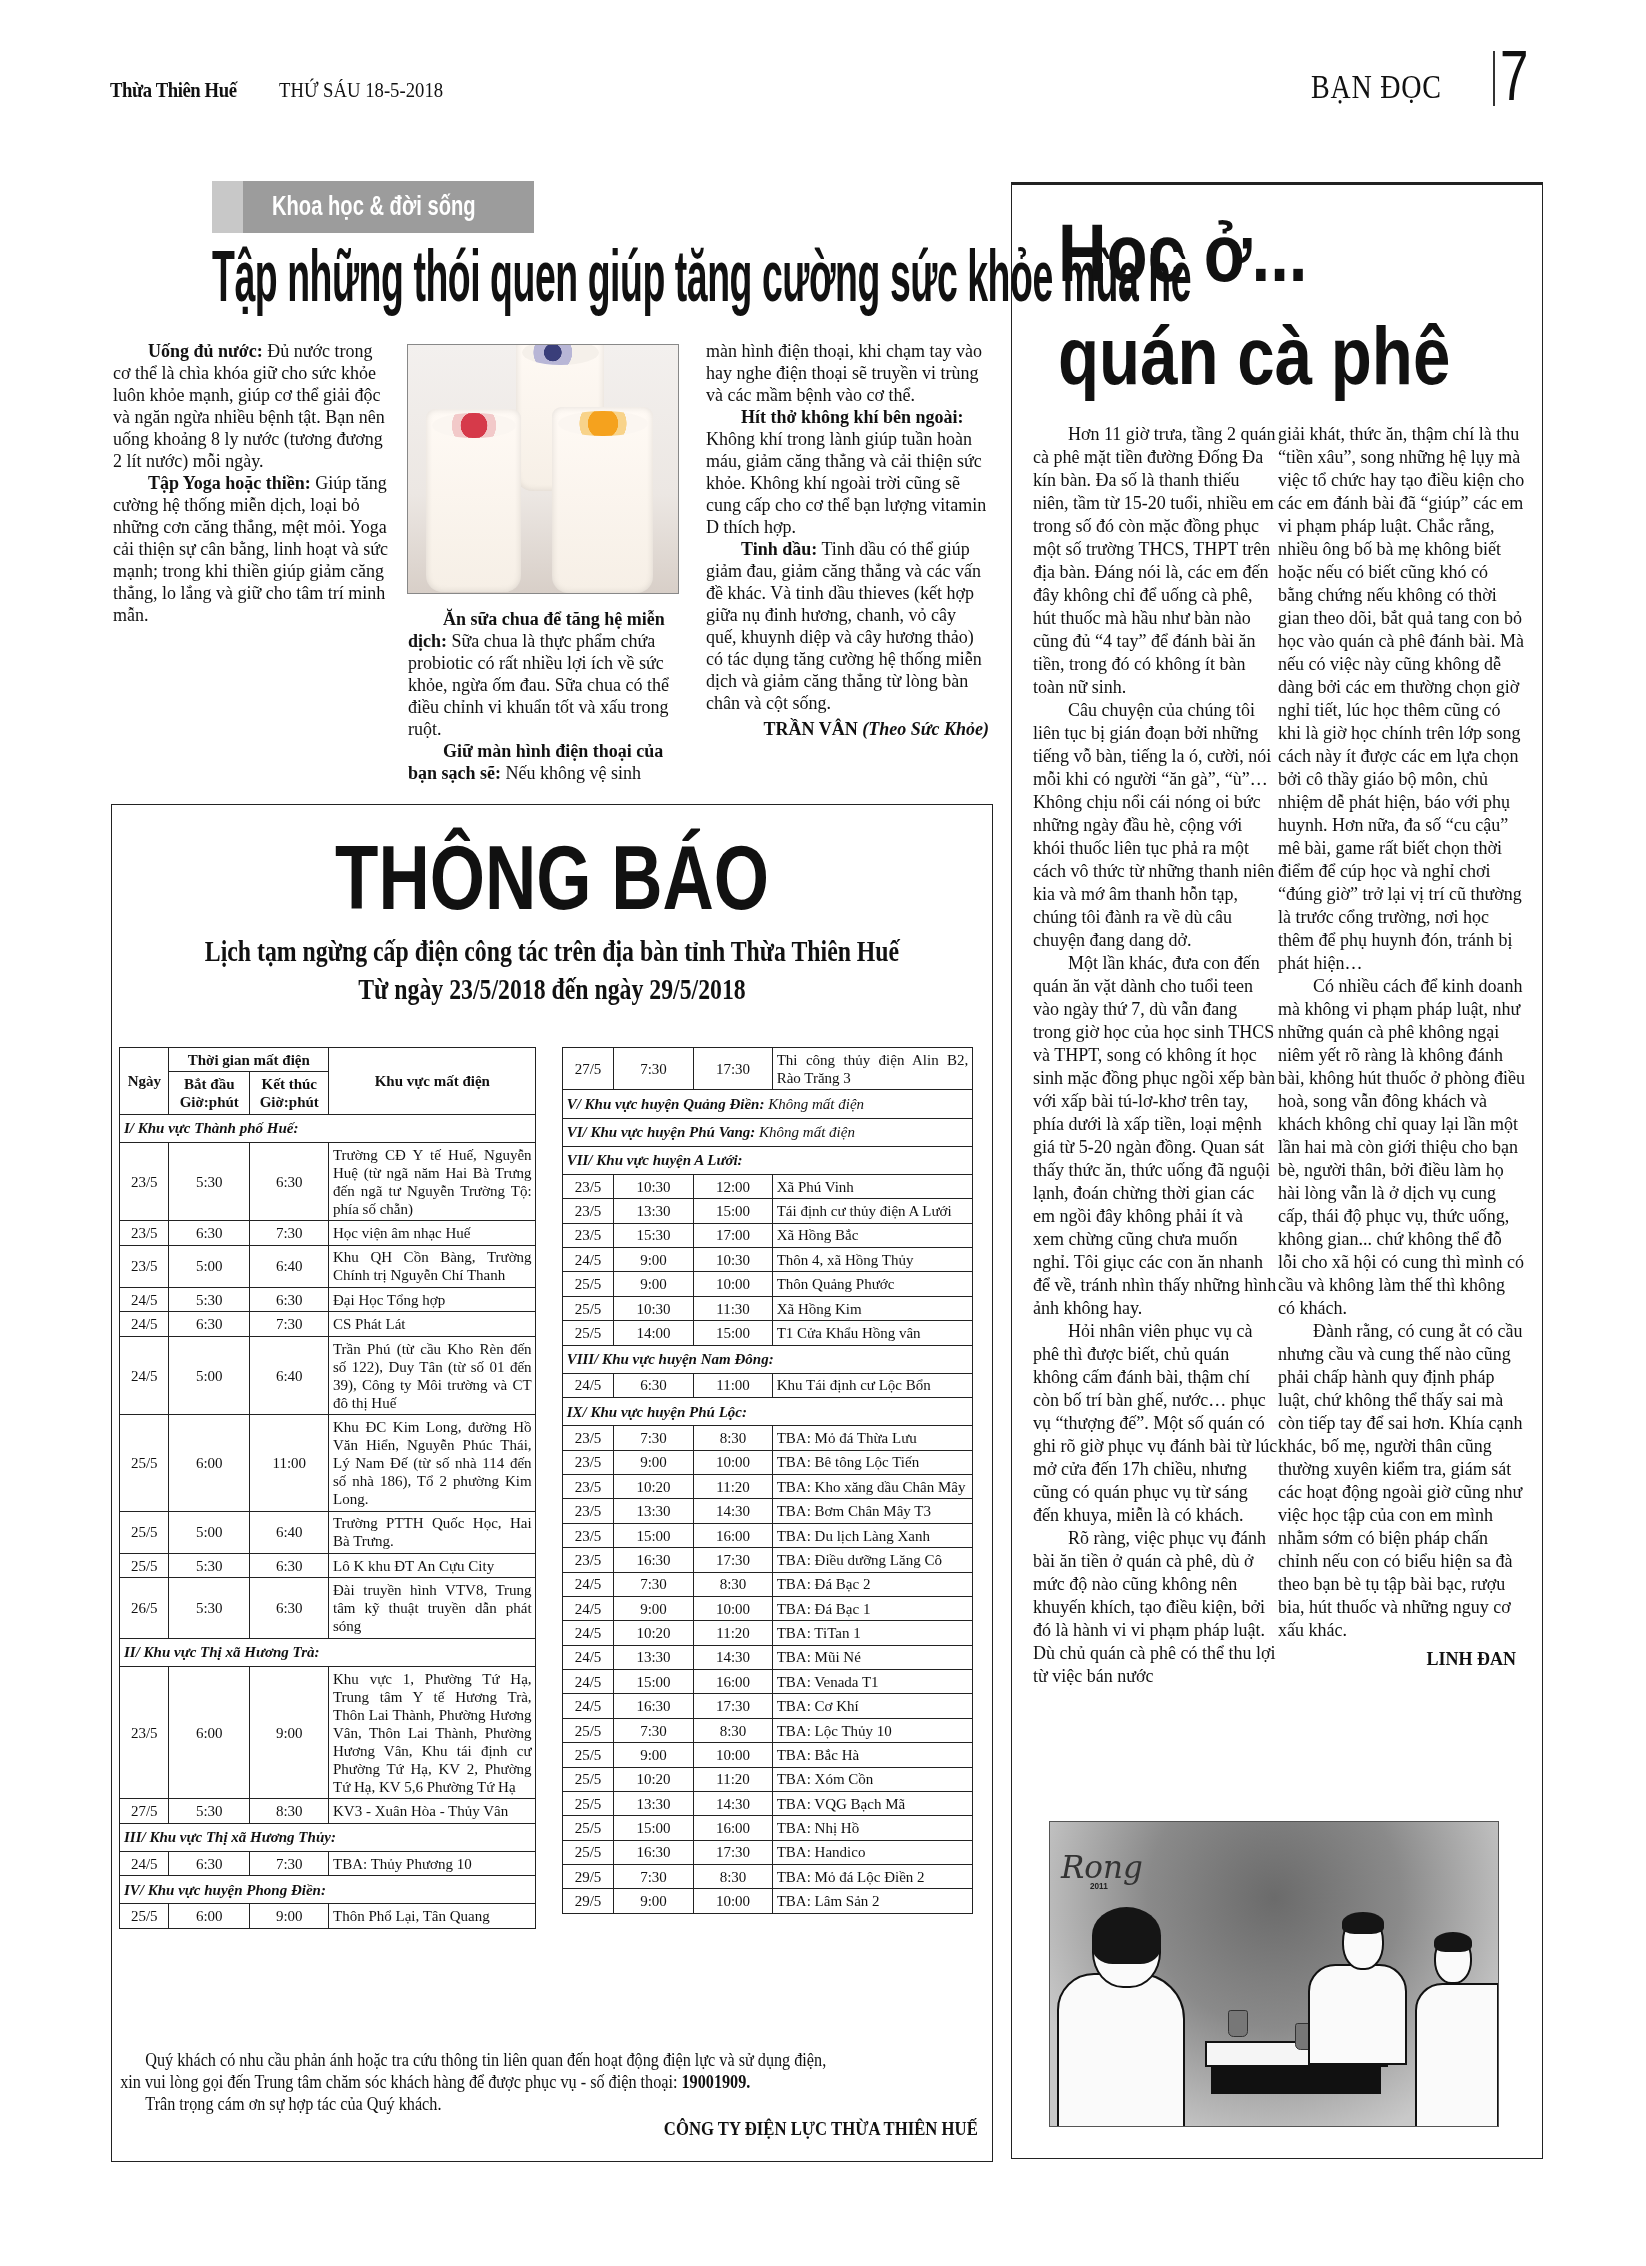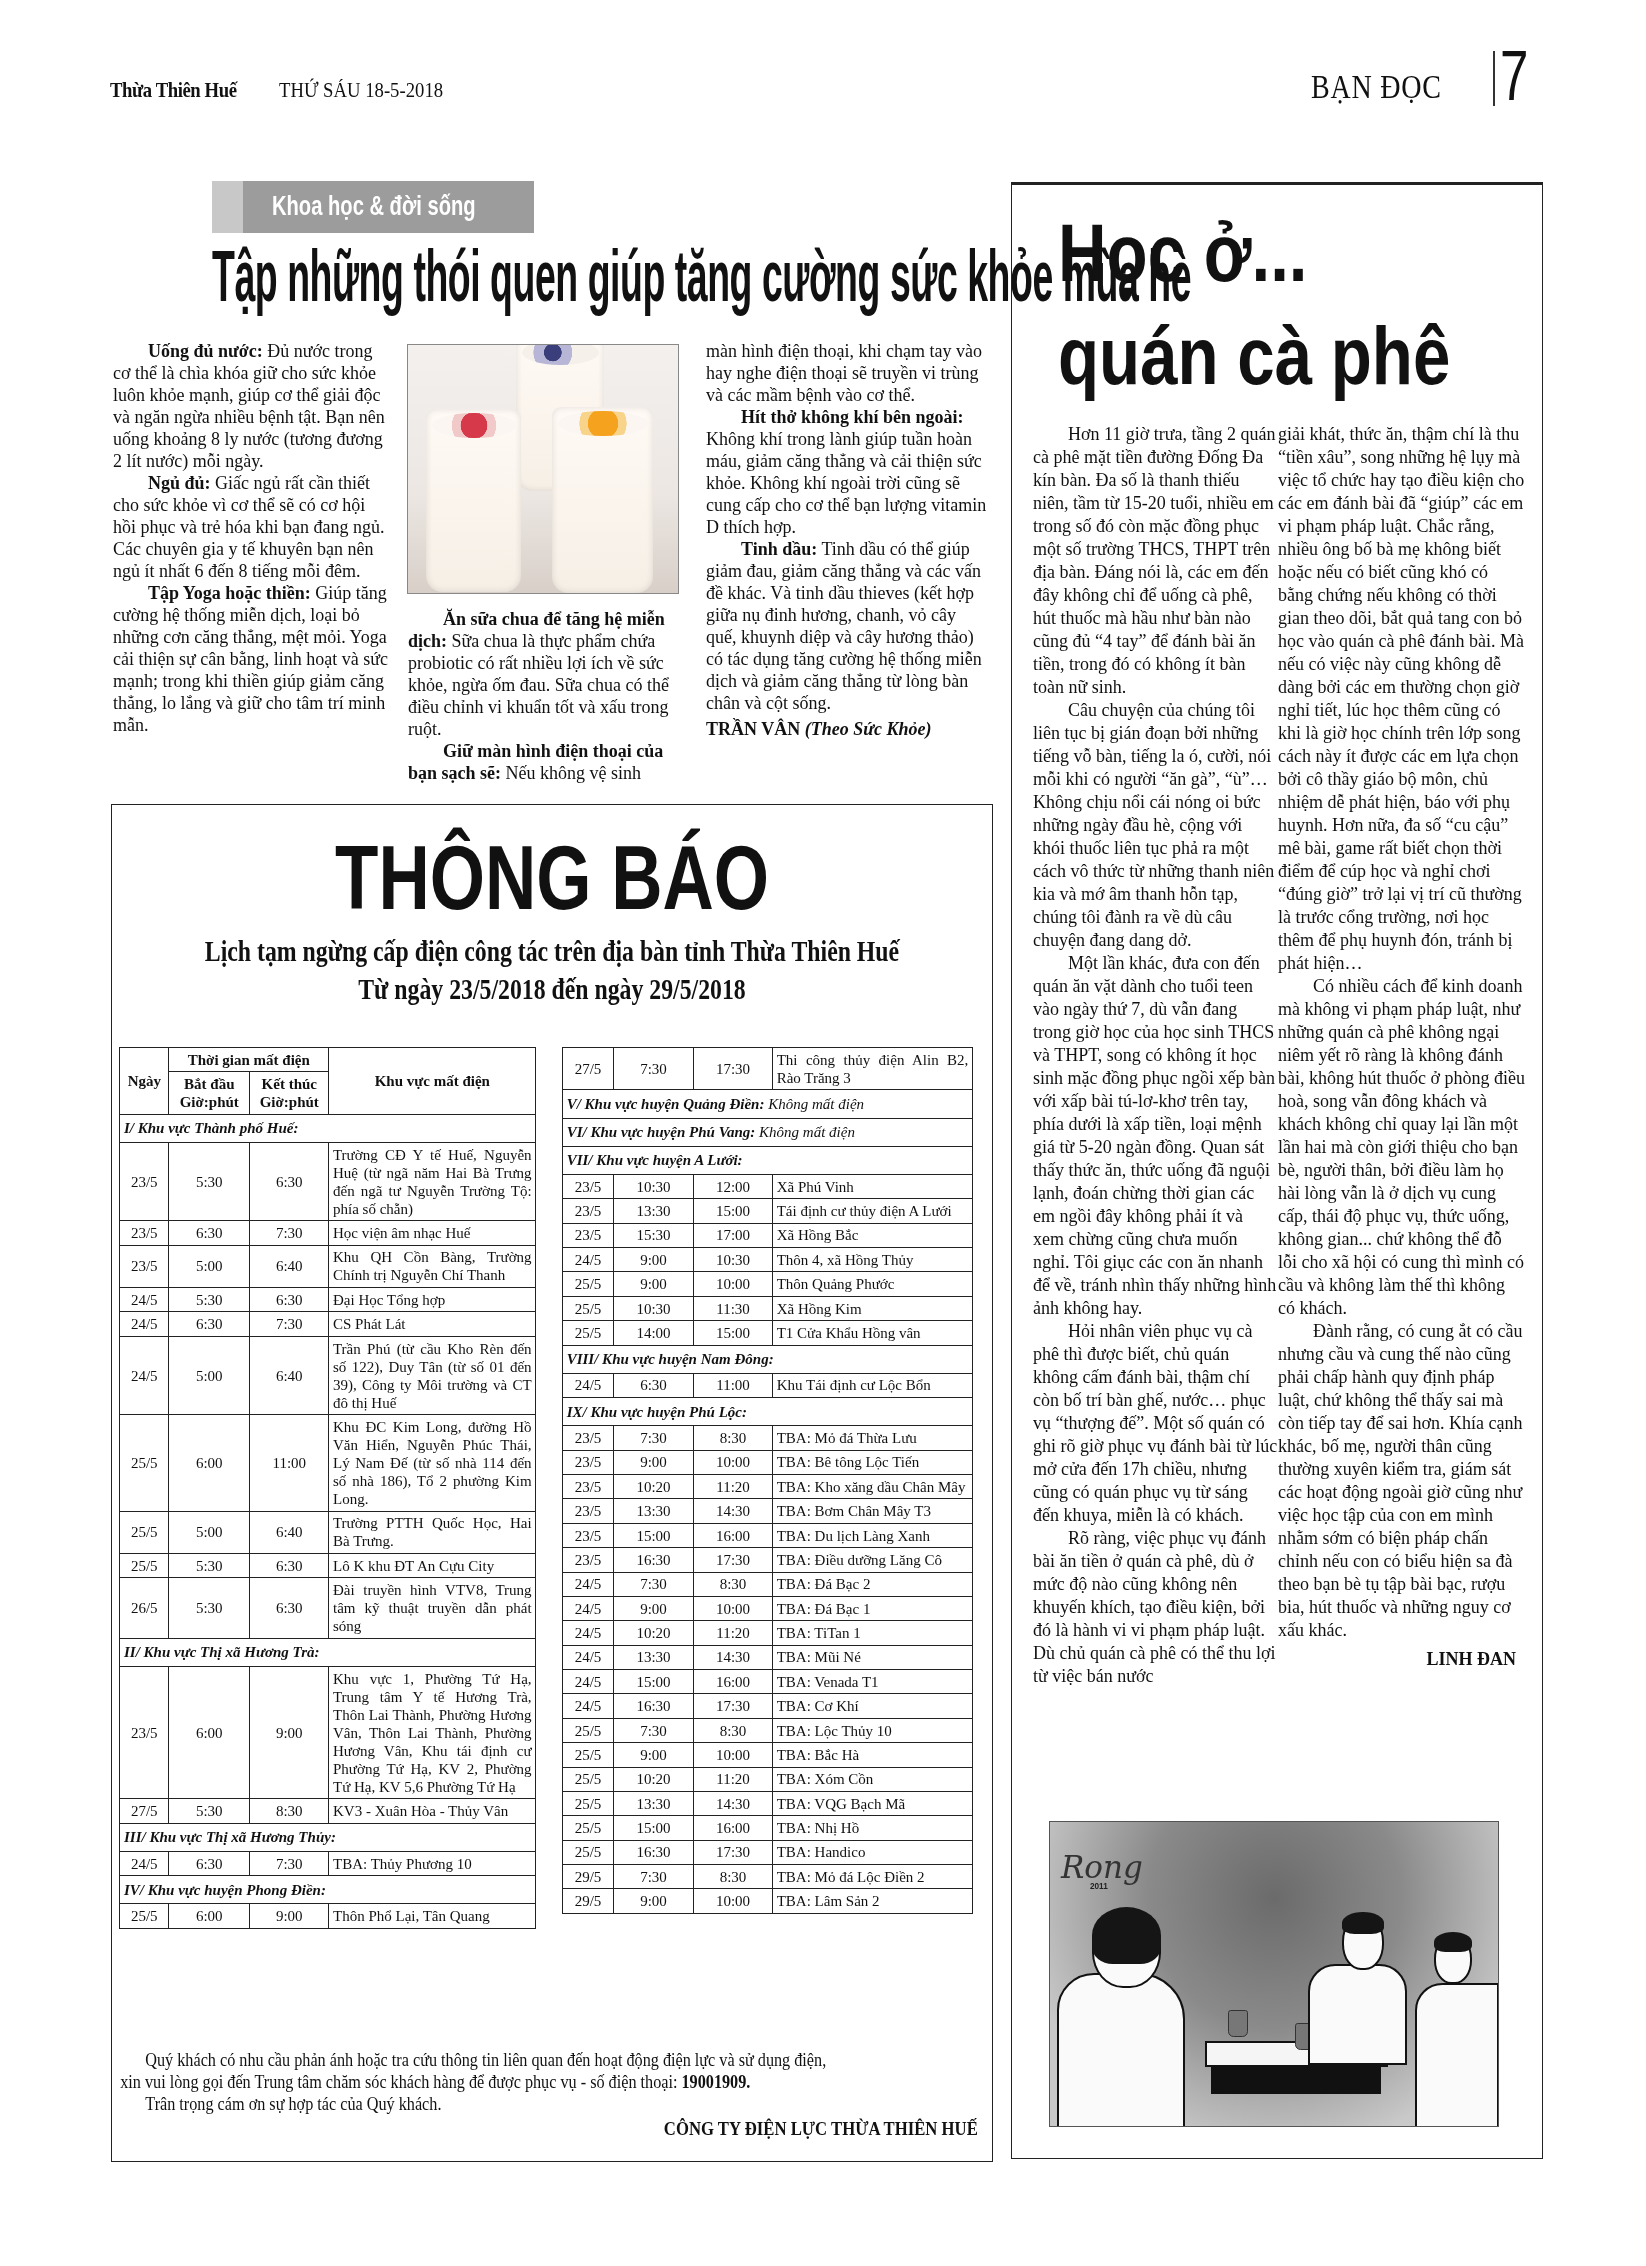--- a/index.html
+++ b/index.html
@@ -18,21 +18,21 @@
   .cat-tag .lead { position: absolute; left: 0; top: 0; width: 31px; height: 52px; background: #c8c8c8; }
   .cat-tag span { position: absolute; left: 60px; top: 9.1px; color: #fff; font-family: "Liberation Sans", sans-serif; font-weight: bold; font-size: 28px; transform: scaleX(0.72); transform-origin: left; white-space: nowrap; }
   .h-title { position: absolute; left: 212px; top: 239px; font-family: "Liberation Sans", sans-serif; font-weight: bold; font-size: 73px; line-height: 1; letter-spacing: -0.9px; white-space: nowrap; transform: scaleX(0.513); transform-origin: left; }
 
   .col { position: absolute; font-size: 18px; line-height: 22px; text-align: left; }
   .col p { text-indent: 35px; }
   .col b { font-weight: bold; }
   .c1 { left: 113px; top: 340px; width: 279px; }
   .c2 { left: 408px; top: 608px; width: 285px; }
   .c3 { left: 706px; top: 340px; width: 283px; }
-  .byline1 { font-weight: bold; margin-top: 3.7px; font-family: Liberation Serif, serif; }
+  .byline1 { text-align: right; font-weight: bold; margin-top: 3.7px; font-family: Liberation Serif, serif; }
   .byline1 i { font-weight: bold; }
 
   .photo { position: absolute; left: 407px; top: 344px; width: 272px; height: 250px; border: 0.9px solid #888;
            background: linear-gradient(180deg, #f3f0ee 0%, #ece7e3 60%, #d8cfc8 100%); overflow: hidden; }
   .jar { position: absolute; border-radius: 9.1px 9.1px 16.4px 16.4px; background: linear-gradient(180deg, #fffaf5 0%, #f6efe6 100%); box-shadow: inset 0 0 7.3px rgba(0,0,0,0.12); }
   .jar .top { position: absolute; left: 5.5px; right: 5.5px; top: 3.7px; height: 25.6px; border-radius: 50%; }
 
   
   .notice { position: absolute; left: 111px; top: 804px; width: 882px; height: 1358px; border: 1.8px solid #222; }
   .n-title { position: absolute; left: 0; right: 0; top: 27.4px; text-align: center; font-family: "Liberation Sans", sans-serif; font-weight: bold; font-size: 91px; line-height: 1; transform: scaleX(0.78); }
@@ -87,21 +87,20 @@
 <div class="hdr-page">7</div>
 
 <div class="cat-tag">
   <div class="lead"></div>
   <span>Khoa học &amp; đời sống</span>
 </div>
 <div class="h-title">Tập những thói quen giúp tăng cường sức khỏe mùa hè</div>
 
 <div class="col c1">
   <p><b>Uống đủ nước:</b><span> Đủ nước trong cơ thể là chìa khóa giữ cho sức khỏe luôn khỏe mạnh, giúp cơ thể giải độc và ngăn ngừa nhiều bệnh tật. Bạn nên uống khoảng 8 ly nước (tương đương 2 lít nước) mỗi ngày.</span></p>
-  <p><b>Ngủ đủ:</b><span> Giấc ngủ rất cần thiết cho sức khỏe vì cơ thể sẽ có cơ hội hồi phục và trẻ hóa khi bạn đang ngủ. Các chuyên gia y tế khuyên bạn nên ngủ ít nhất 6 đến 8 tiếng mỗi đêm.</span></p>
   <p><b>Tập Yoga hoặc thiền:</b><span> Giúp tăng cường hệ thống miễn dịch, loại bỏ những cơn căng thẳng, mệt mỏi. Yoga cải thiện sự cân bằng, linh hoạt và sức mạnh; trong khi thiền giúp giảm căng thẳng, lo lắng và giữ cho tâm trí minh mẫn.</span></p>
 </div>
 
 <div class="photo">
   <div class="jar" style="left:108px;top:-9.1px;width:88px;height:155px;">
     <div class="top" style="background:radial-gradient(circle at 40% 50%, #3a3e7a 0 18%, #b8b6d6 19% 40%, #f5f0ea 41%);"></div>
   </div>
   <div class="jar" style="left:18.3px;top:64px;width:95px;height:183px;">
     <div class="top" style="background:radial-gradient(circle at 50% 50%, #d63a4a 0 30%, #f2c9c9 31% 50%, #fbf6f1 51%);"></div>
   </div>

